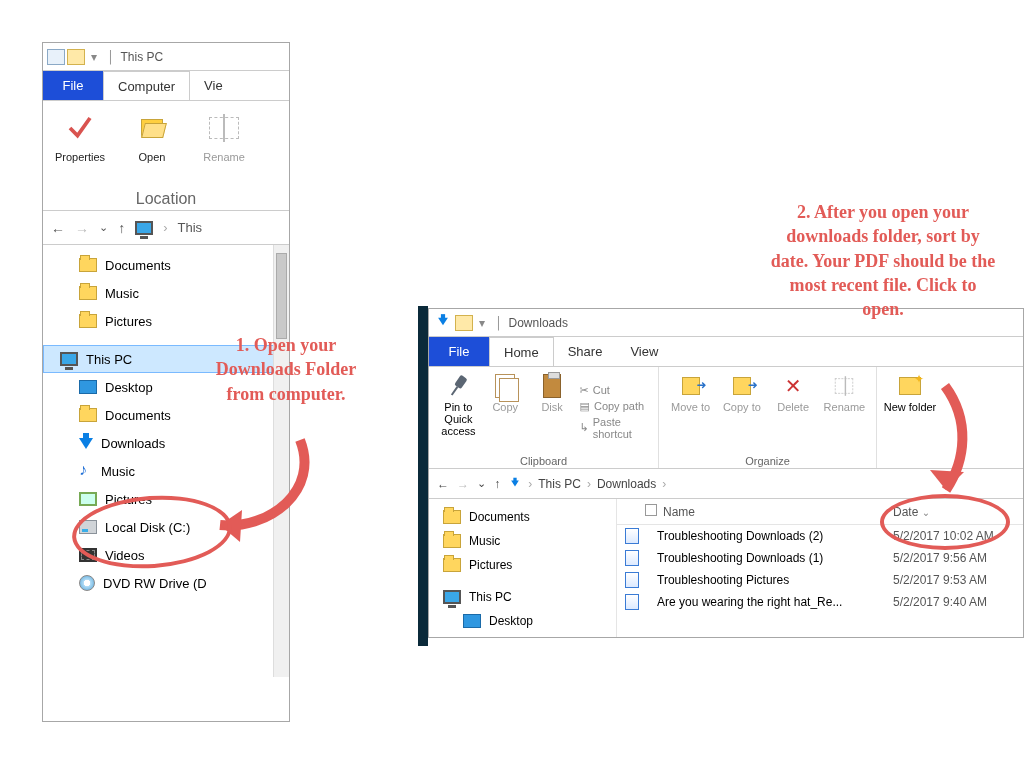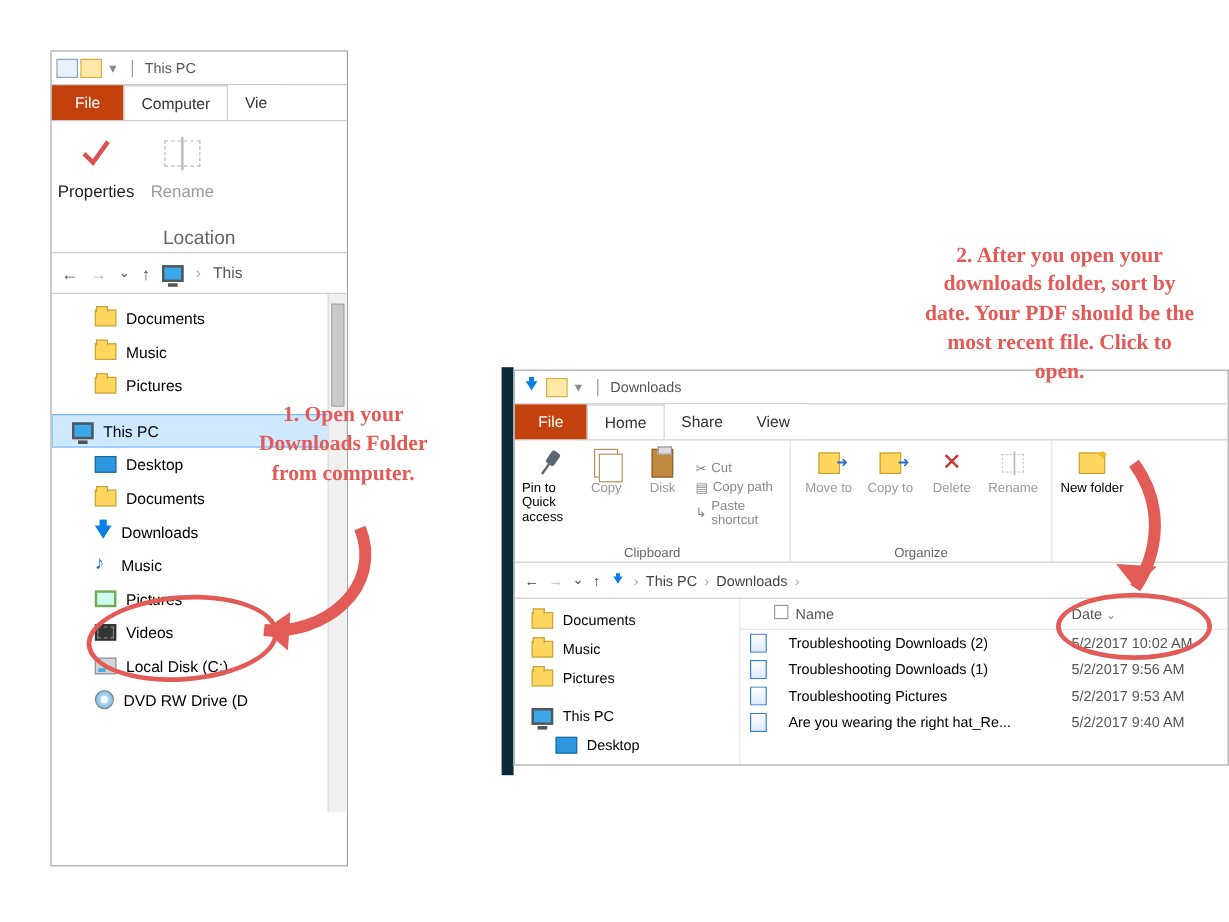--- a/index.html
+++ b/index.html
@@ -44,21 +44,21 @@
   }
   .qat .sq.fold { background: #ffe9a8; border-color: #d3b24e; }
   .tab-row {
     height: 30px;
     display: flex;
     align-items: stretch;
     border-bottom: 1px solid #ccc;
   }
   .file-tab {
     width: 60px;
-    background: #c2410c;
+    background: #1d4ed8;
     color: #fff;
     display: flex; align-items: center; justify-content: center;
     font-size: 13px;
   }
   .tab {
     padding: 11px 14px;
     display: flex; align-items: center;
     font-size: 13px;
     color: #333;
     border-right: 0;
@@ -67,21 +67,21 @@
   .tab.active { background: #fff; border-top: 1px solid #ccc; border-left:1px solid #ccc; border-right:1px solid #ccc; }
   .ribbon {
     height: 110px;
     border-bottom: 1px solid #ccc;
     display: flex;
     padding: 6px 8px 2px 8px;
     gap: 14px;
   }
   .ribbon .rbtn {
     display: flex; flex-direction: column; align-items: center; justify-content: flex-start;
-    font-size: 14px; color: #222;
+    font-size: 11px; color: #222;
     width: 58px;
   }
   .ribbon .rbtn.dis { color: #9a9a9a; }
   .ribbon .ic {
     width: 34px; height: 34px; margin: 4px 0 6px 0;
     display:flex;align-items:center;justify-content:center;
   }
   .ribbon .grouplabel {
     position: absolute;
     bottom: 2px;
@@ -278,20 +278,26 @@
 
   <div class="ribbon ribbon-wrap">
     <div class="rbtn">
       <span class="ic check-ic">
         <svg viewBox="0 0 24 24">
             <path d="M4 12 L10 18 L20 4" stroke="#d9534f" stroke-width="3" fill="none"></path>
           </svg>
       </span>
       <span>Properties</span>
     </div>
+    <div class="rbtn">
+      <span class="ic">
+          <span class="folder-open-ic"></span>
+        </span>
+      <span>Open</span>
+    </div>
     <div class="rbtn dis">
       <span class="ic">
           <span class="rename-glyph"></span>
         </span>
       <span>Rename</span>
     </div>
     <div class="grouplabel">Location</div>
   </div>
 
   <div class="navrow">
@@ -338,26 +344,26 @@
         </div>
       <div class="item indent1">
           <span class="music-ic">♪</span>
           <span>Music</span>
         </div>
       <div class="item indent1">
           <span class="pic-frame-ic"></span>
           <span>Pictures</span>
         </div>
       <div class="item indent1">
+          <span class="disk-ic"></span>
+          <span>Local Disk (C:)</span>
+        </div>
+      <div class="item indent1">
           <span class="video-ic"></span>
           <span>Videos</span>
-        </div>
-      <div class="item indent1">
-          <span class="disk-ic"></span>
-          <span>Local Disk (C:)</span>
         </div>
       <div class="item indent1">
           <span class="dvd-ic"></span>
           <span>DVD RW Drive (D</span>
         </div>
     </div>
     <div class="vscroll">
         <div class="thumb"></div>
       </div>
   </div>
@@ -381,21 +387,21 @@
     <div class="tab" style="background:#fff">Share</div>
     <div class="tab" style="background:#fff">View</div>
   </div>
 
   <div class="ribbon2">
     <div class="rgrp" style="width:230px">
       <div class="rcol">
         <span class="ic2">
             <span class="pin-ic"></span>
           </span>
-        <span style="line-height:1.1">Pin to Quick access</span>
+        <span style="text-align:center;line-height:1.1">Pin to Quick access</span>
       </div>
       <div class="rcol dis">
         <span class="ic2">
             <span class="copy-ic"></span>
           </span>
         <span>Copy</span>
       </div>
       <div class="rcol dis">
         <span class="ic2">
             <span class="paste-ic"></span>

